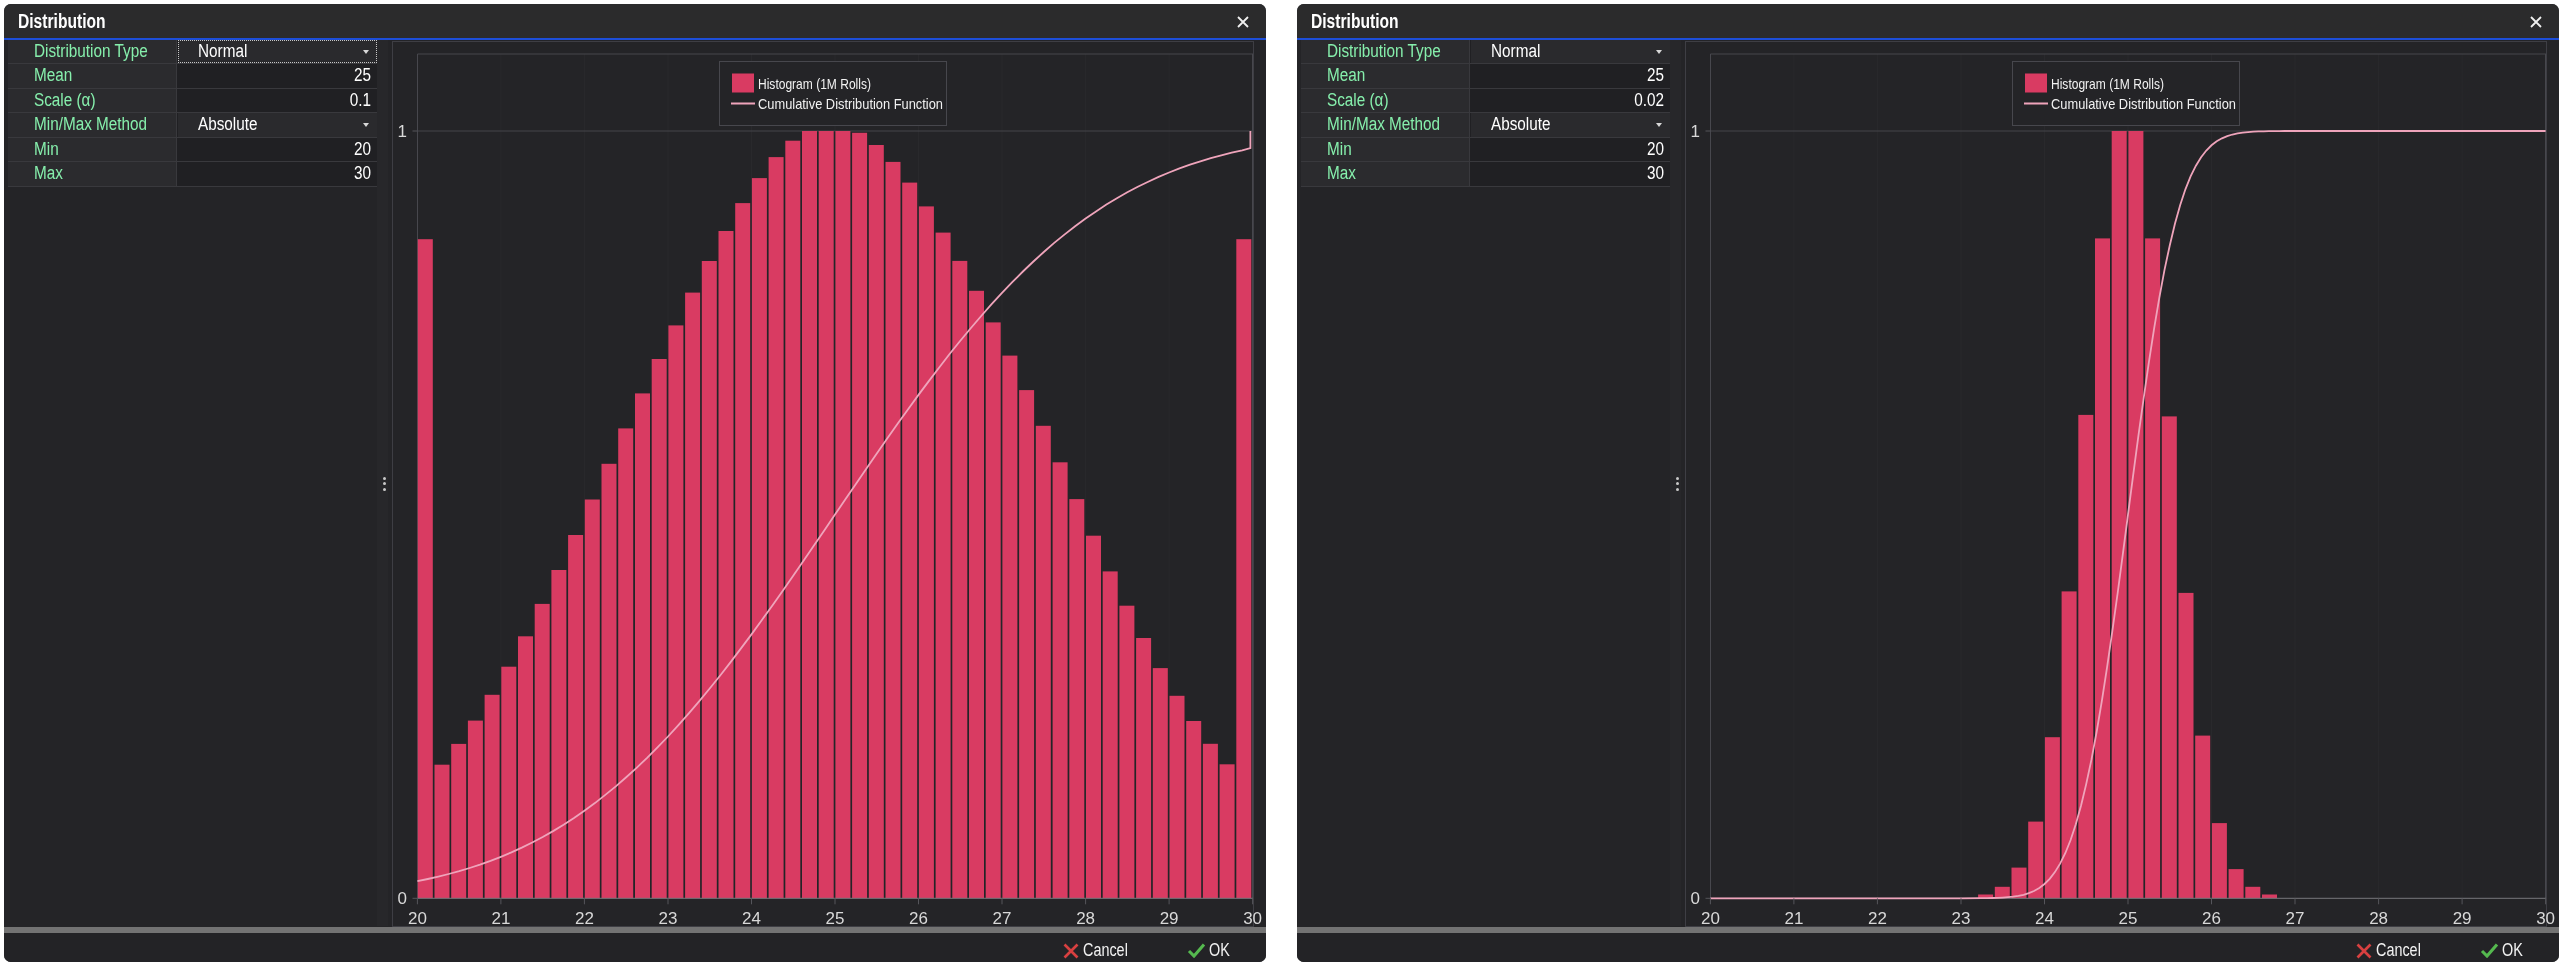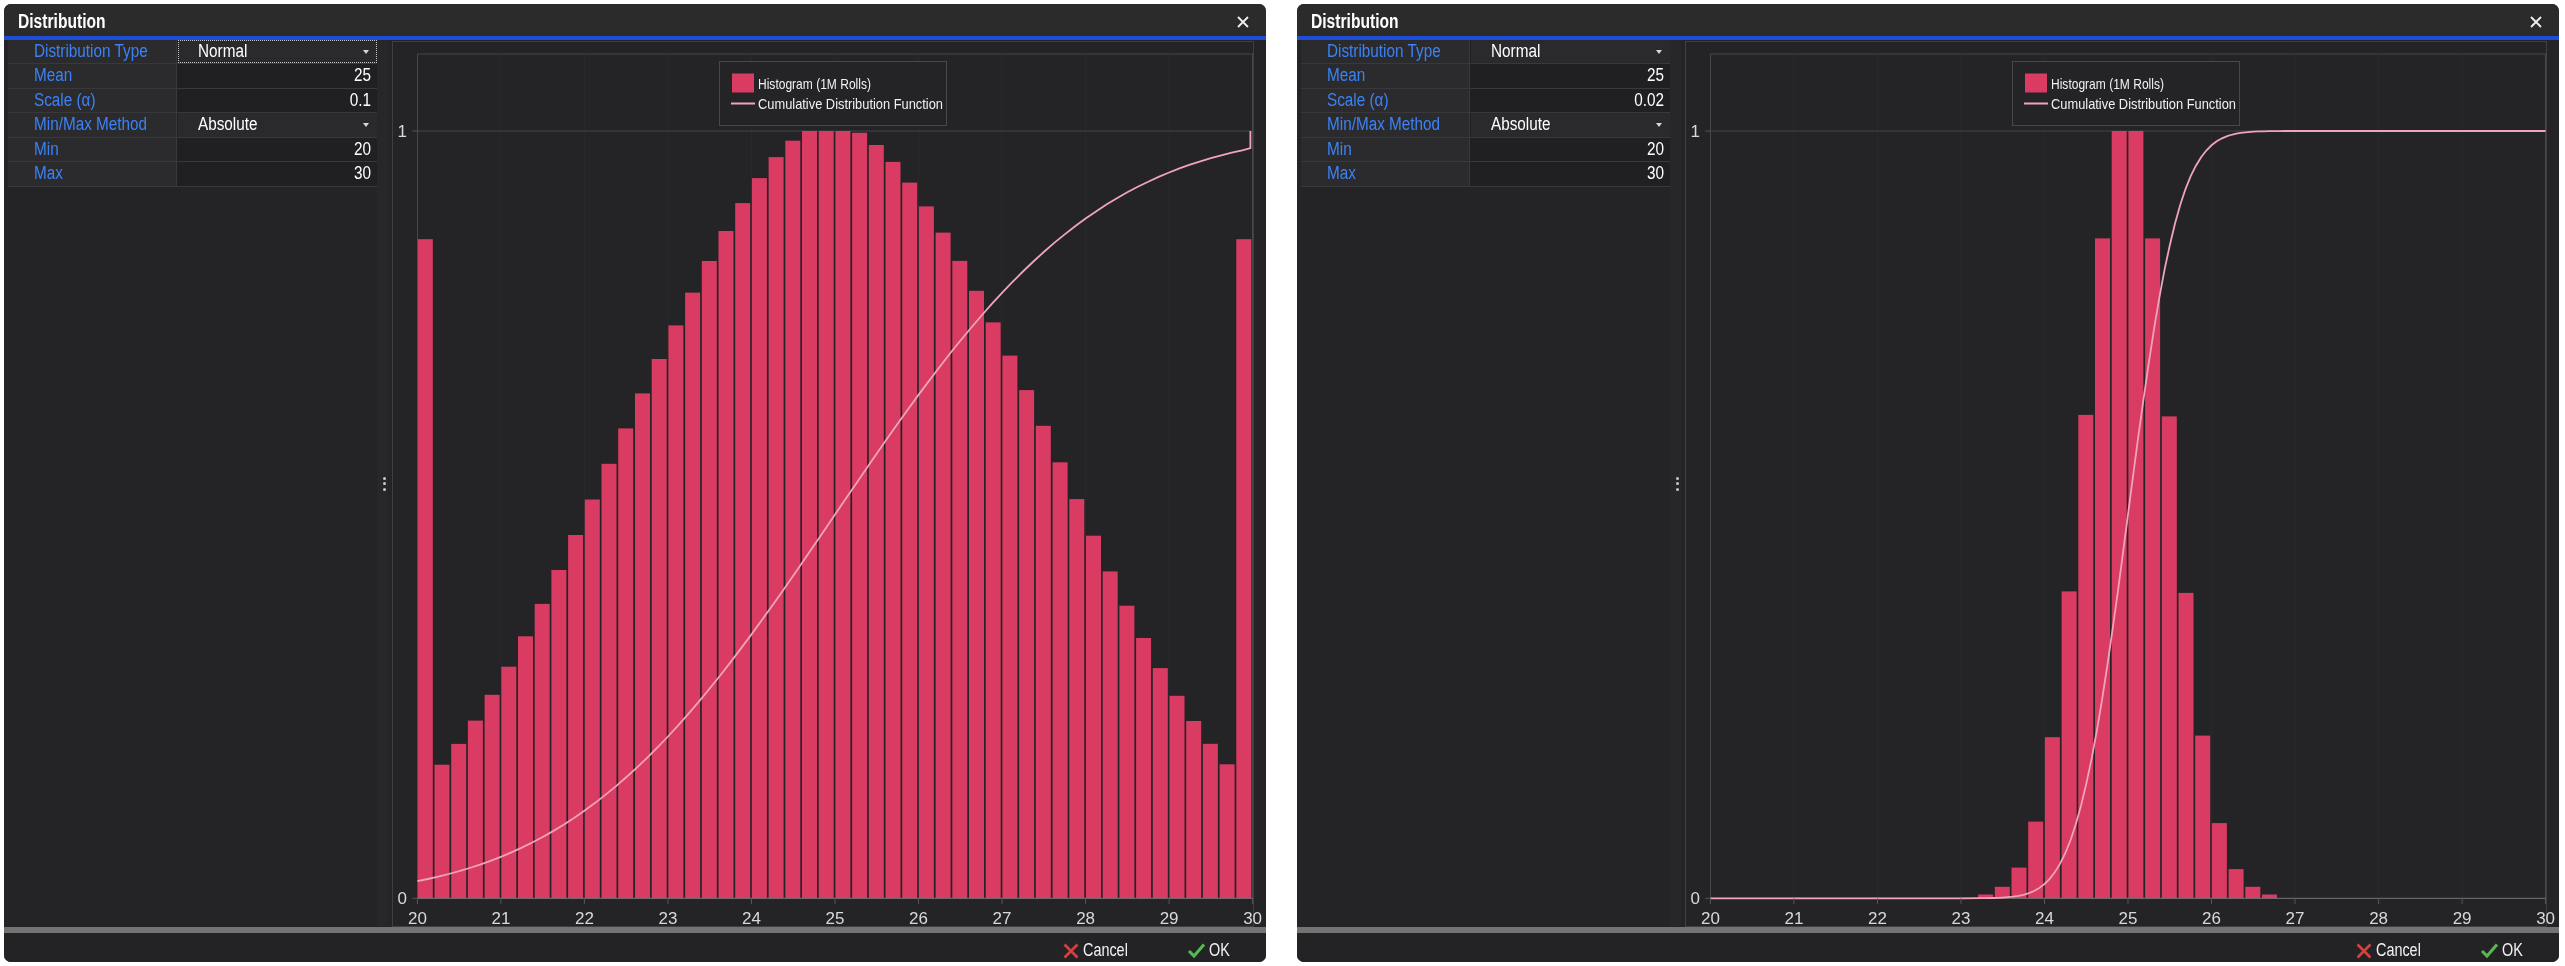--- a/index.html
+++ b/index.html
@@ -1,23 +1,23 @@
 <!DOCTYPE html>
 <html><head><meta charset="utf-8"><style>
 *{margin:0;padding:0;box-sizing:border-box}
 html,body{width:2565px;height:966px;background:#ffffff;font-family:"Liberation Sans",sans-serif;position:relative;overflow:hidden}
 .dlg{position:absolute;top:4px;width:1262px;height:958px;background:#242427;border-radius:7px;overflow:hidden}
-.tbar{position:absolute;left:0;top:0;width:100%;height:36px;background:#2b2b2c;border-bottom:4px solid #1d4ed8}
+.tbar{position:absolute;left:0;top:0;width:100%;height:36px;background:#2b2b2c;border-bottom:2px solid #1d4ed8}
 .title{position:absolute;left:14px;top:6px;font-size:20px;font-weight:bold;color:#ffffff;
        display:inline-block;transform:scaleX(0.78);transform-origin:0 0;white-space:nowrap}
 .x{position:absolute;left:1233px;top:12px}
 .grid{position:absolute;left:4px;top:35.5px;width:369px;height:147px;background:#202023}
 .row{position:absolute;left:0;width:369px;height:24.5px;border-bottom:1px solid #39393d}
 .lab{position:absolute;left:0;top:0;width:169px;height:23.5px;background:#2b2b2e;border-right:1px solid #39393d;
-     color:#3b82f6;font-size:18px;line-height:23px;padding-left:26px;white-space:nowrap}
+     color:#86efac;font-size:18px;line-height:23px;padding-left:26px;white-space:nowrap}
 .val{position:absolute;left:170px;top:0;width:199px;height:23.5px;color:#ffffff;font-size:18px;line-height:23px;white-space:nowrap}
 .val.num{text-align:right;padding-right:6px;background:#202023}
 .val.dd{background:#2a2a2d;padding-left:20px}
 .val.dd.foc{outline:1px dotted #c8c8c8;outline-offset:-1px}
 .sx{display:inline-block;transform:scaleX(0.85);transform-origin:0 50%}
 .sxr{display:inline-block;transform:scaleX(0.85);transform-origin:100% 50%}
 .caret{position:absolute;right:8px;top:10px;width:0;height:0;border-left:3.5px solid transparent;border-right:3.5px solid transparent;border-top:4.5px solid #d8d8d8}
 .gutter{position:absolute;left:373px;top:35.5px;width:11px;height:886px;background:#27272a}
 .gutter i{position:absolute;left:6px;width:3px;height:3px;background:#c8c8c8;border-radius:50%}
 .gutter i:nth-child(1){top:437px}.gutter i:nth-child(2){top:442.5px}.gutter i:nth-child(3){top:448px}

